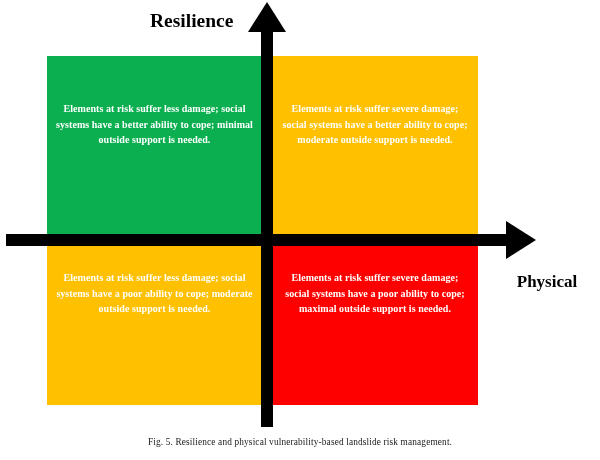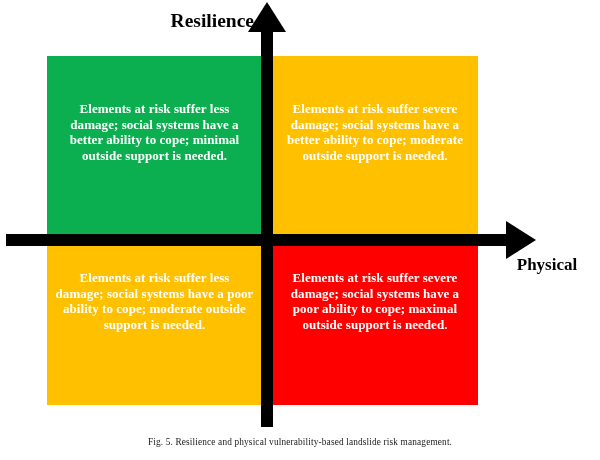--- a/index.html
+++ b/index.html
@@ -29,21 +29,21 @@
     position: absolute;
     box-sizing: border-box;
     display: flex;
     align-items: flex-start;
     justify-content: center;
   }
   .quadrant .qtext {
     color: #ffffff;
     font-family: "Liberation Serif", "DejaVu Serif", serif;
     font-weight: bold;
-    font-size: 13px;
+    font-size: 10px;
     line-height: 15.6px;
     text-align: center;
     letter-spacing: 0.05px;
     width: 92%;
     -webkit-font-smoothing: antialiased;
   }
 
   #quadrant-top-left {
     left: 47px;
     top: 56px;
@@ -89,32 +89,31 @@
     height: 460px;
     pointer-events: none;
   }
 
   
   #axis-label-resilience {
     position: absolute;
     left: 150px;
     top: 10px;
     width: 104px;
-    text-align: right;
     font-family: "Liberation Serif", "DejaVu Serif", serif;
     font-weight: bold;
     font-size: 19.5px;
     color: #000000;
     white-space: nowrap;
   }
 
   #axis-label-physical-vulnerability {
     position: absolute;
     left: 494px;
-    top: 255px;
+    top: 272px;
     width: 106px;
     text-align: center;
     font-family: "Liberation Serif", "DejaVu Serif", serif;
     font-weight: bold;
     font-size: 17px;
     line-height: 20px;
     color: #000000;
   }
 
   

